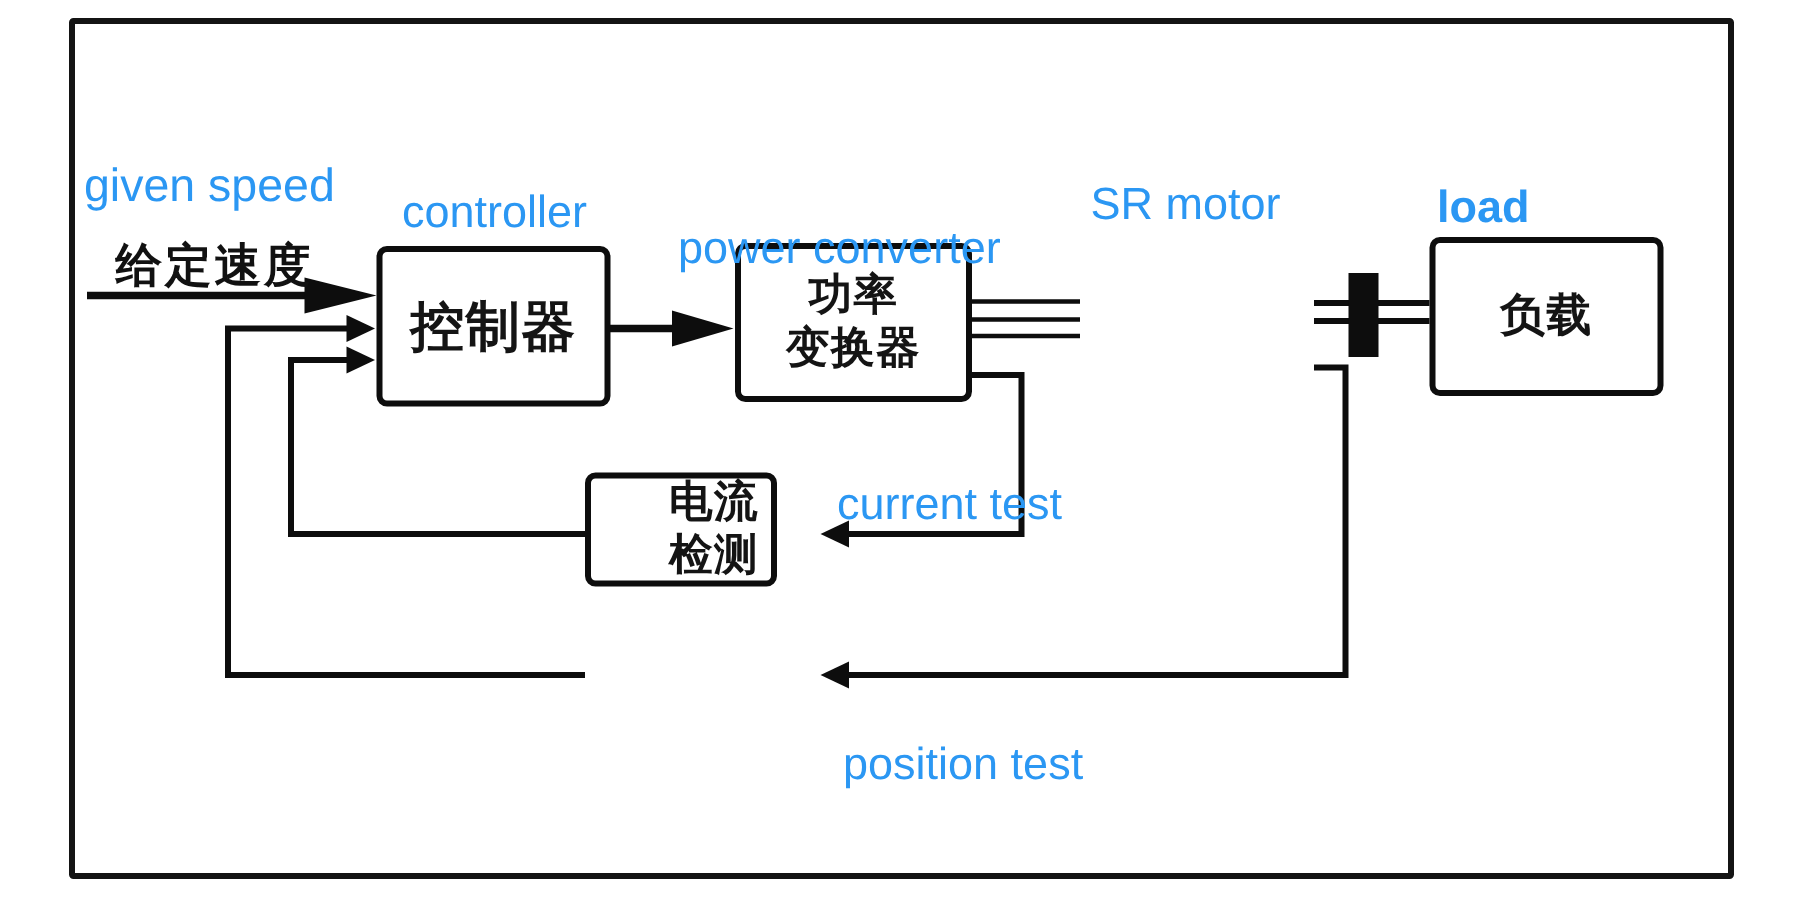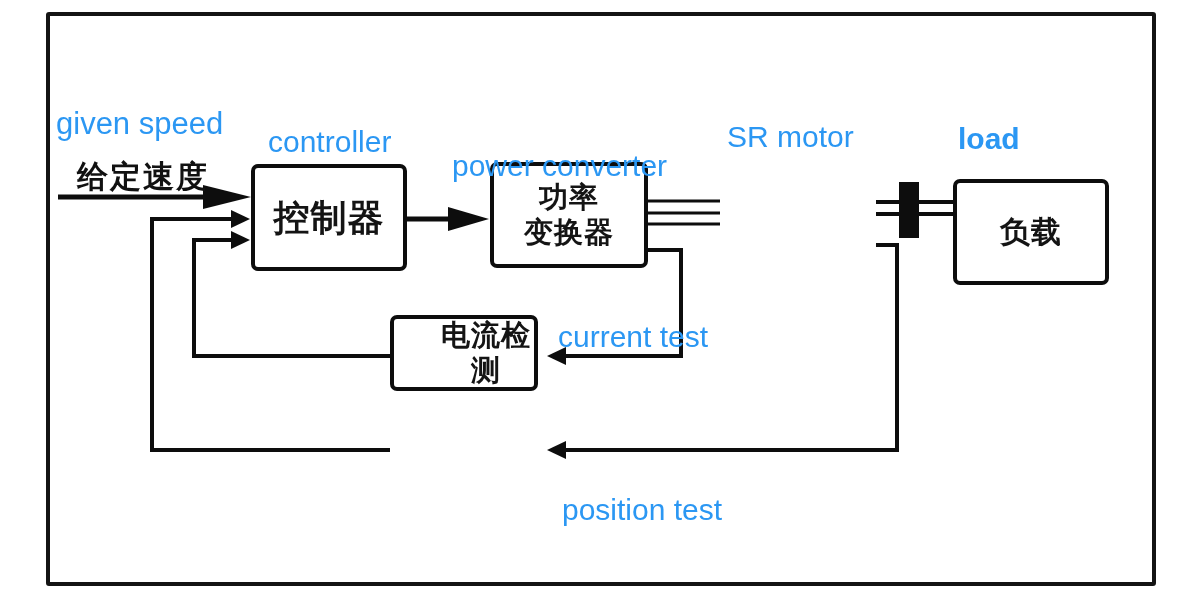--- a/index.html
+++ b/index.html
@@ -24,22 +24,22 @@
   }
   .zh-label{
     position:absolute;color:#111111;font-size:31px;font-weight:600;
     letter-spacing:2px;white-space:nowrap;
   }
   svg.wires{position:absolute;left:0;top:0;}
   
   #box-controller      {left:251px;top:164px;width:156px;height:107px;font-size:36px;}
   #box-power-converter {left:490px;top:162px;width:158px;height:106px;font-size:29px;text-align:right;}
   #box-sr-motor        {left:720px;top:162px;width:157px;height:103px;font-size:30px;letter-spacing:0.5px;}
-  #box-load            {left:953px;top:158px;width:156px;height:106px;font-size:30px;margin-top:21px;}
-  #box-current-detect  {left:390px;top:315px;width:148px;height:76px;font-size:29px;padding-left:44px;}
+  #box-load            {left:953px;top:158px;width:156px;height:106px;font-size:30px;}
+  #box-current-detect  {left:390px;top:315px;width:128px;height:76px;font-size:29px;padding-left:44px;}
   #box-position-detect {left:390px;top:415px;width:156px;height:73px;font-size:29px;}
   
   #lbl-given-speed    {left:56px;top:108px;font-size:31px;}
   #lbl-controller     {left:268px;top:126px;}
   #lbl-power-converter{left:452px;top:130px;margin-top:20px;}
   #lbl-sr-motor       {left:727px;top:121px;}
   #lbl-load           {left:958px;top:123px;font-weight:bold;}
   #lbl-current-test   {left:558px;top:321px;text-align:center;}
   #lbl-position-test  {left:562px;top:494px;}
   #lbl-given-speed-zh {left:77px;top:156px;}

